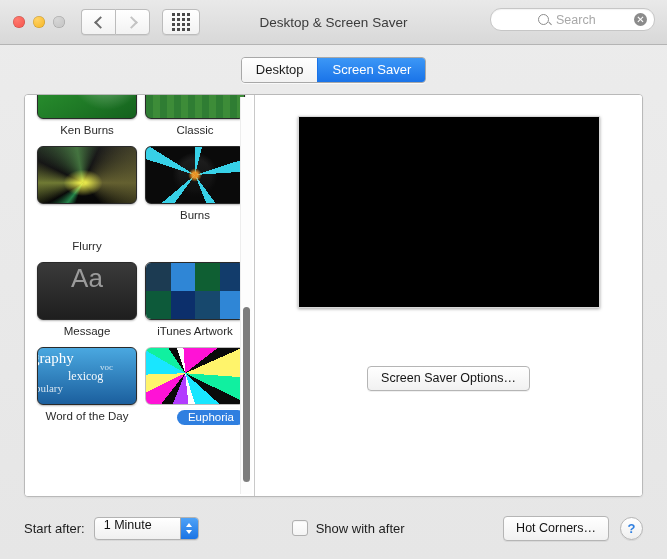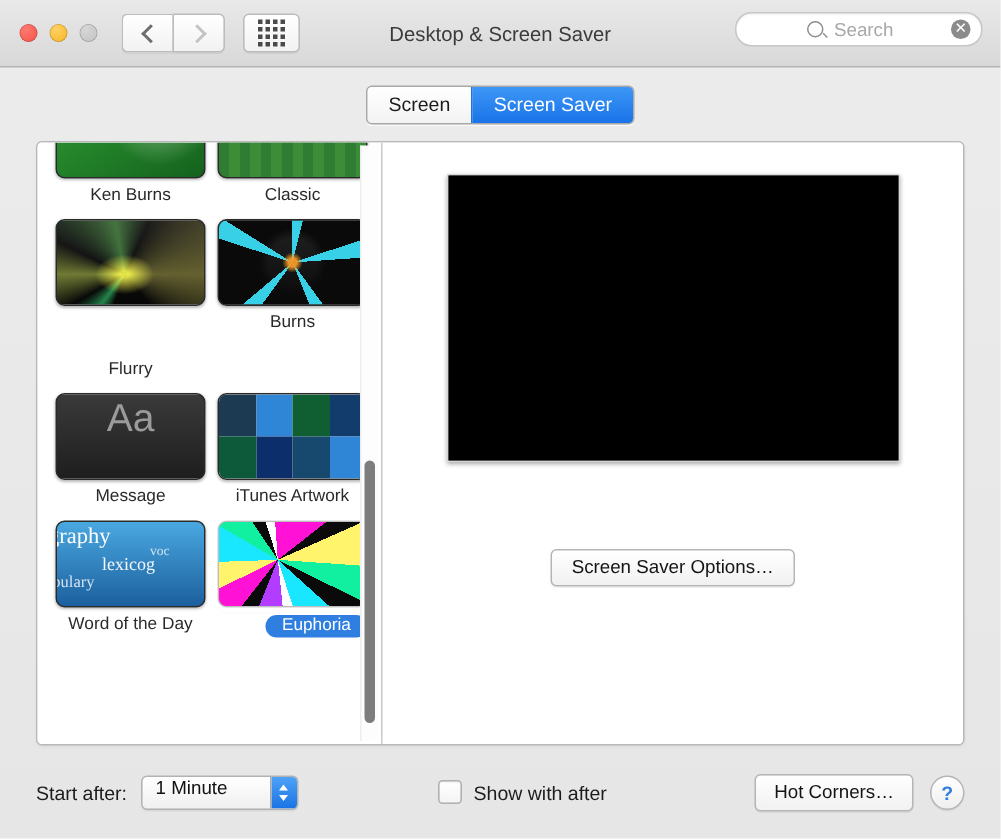--- a/index.html
+++ b/index.html
@@ -352,21 +352,21 @@
     <div class="win-title">Desktop &amp; Screen Saver</div>
     <div class="search">
       <span class="mag"></span>
       <span class="ph">Search</span>
       <span class="clearx">✕</span>
     </div>
   </div>
 
   <div class="tabbar">
     <div class="tabs">
-      <div class="tab inactive">Screen</div>
+      <div class="tab inactive">Desktop</div>
       <div class="tab active">Screen Saver</div>
     </div>
   </div>
 
   <div class="panes">
 
     <div class="listpane">
       <div class="grid" id="ss-grid">
           <div class="cell">
             <div class="thumb t-kenburns"></div>

